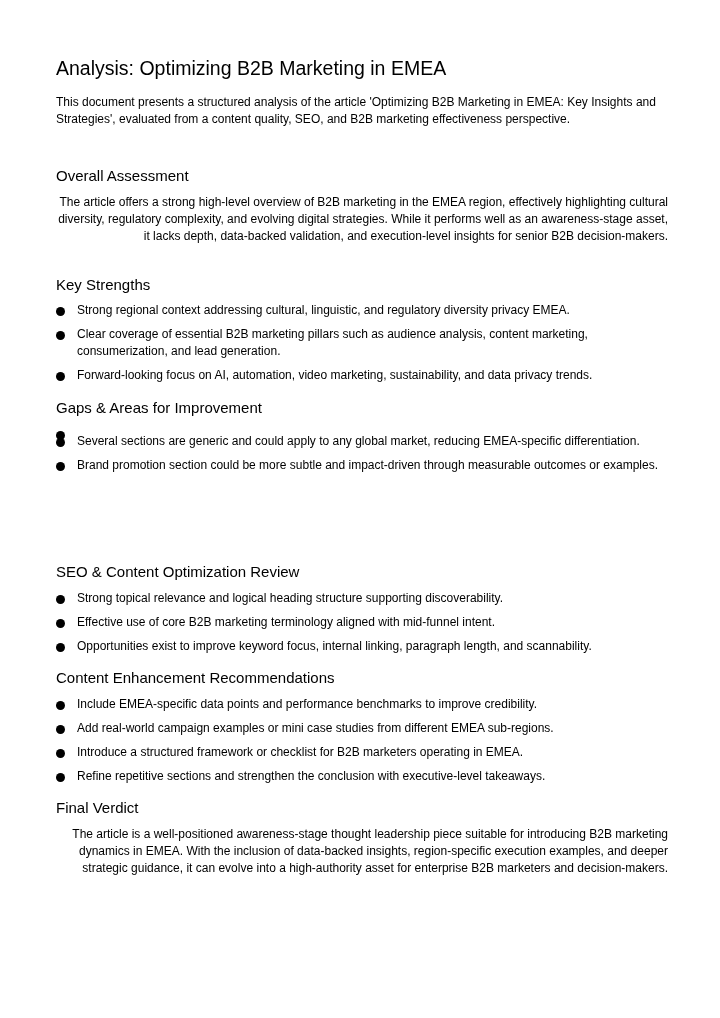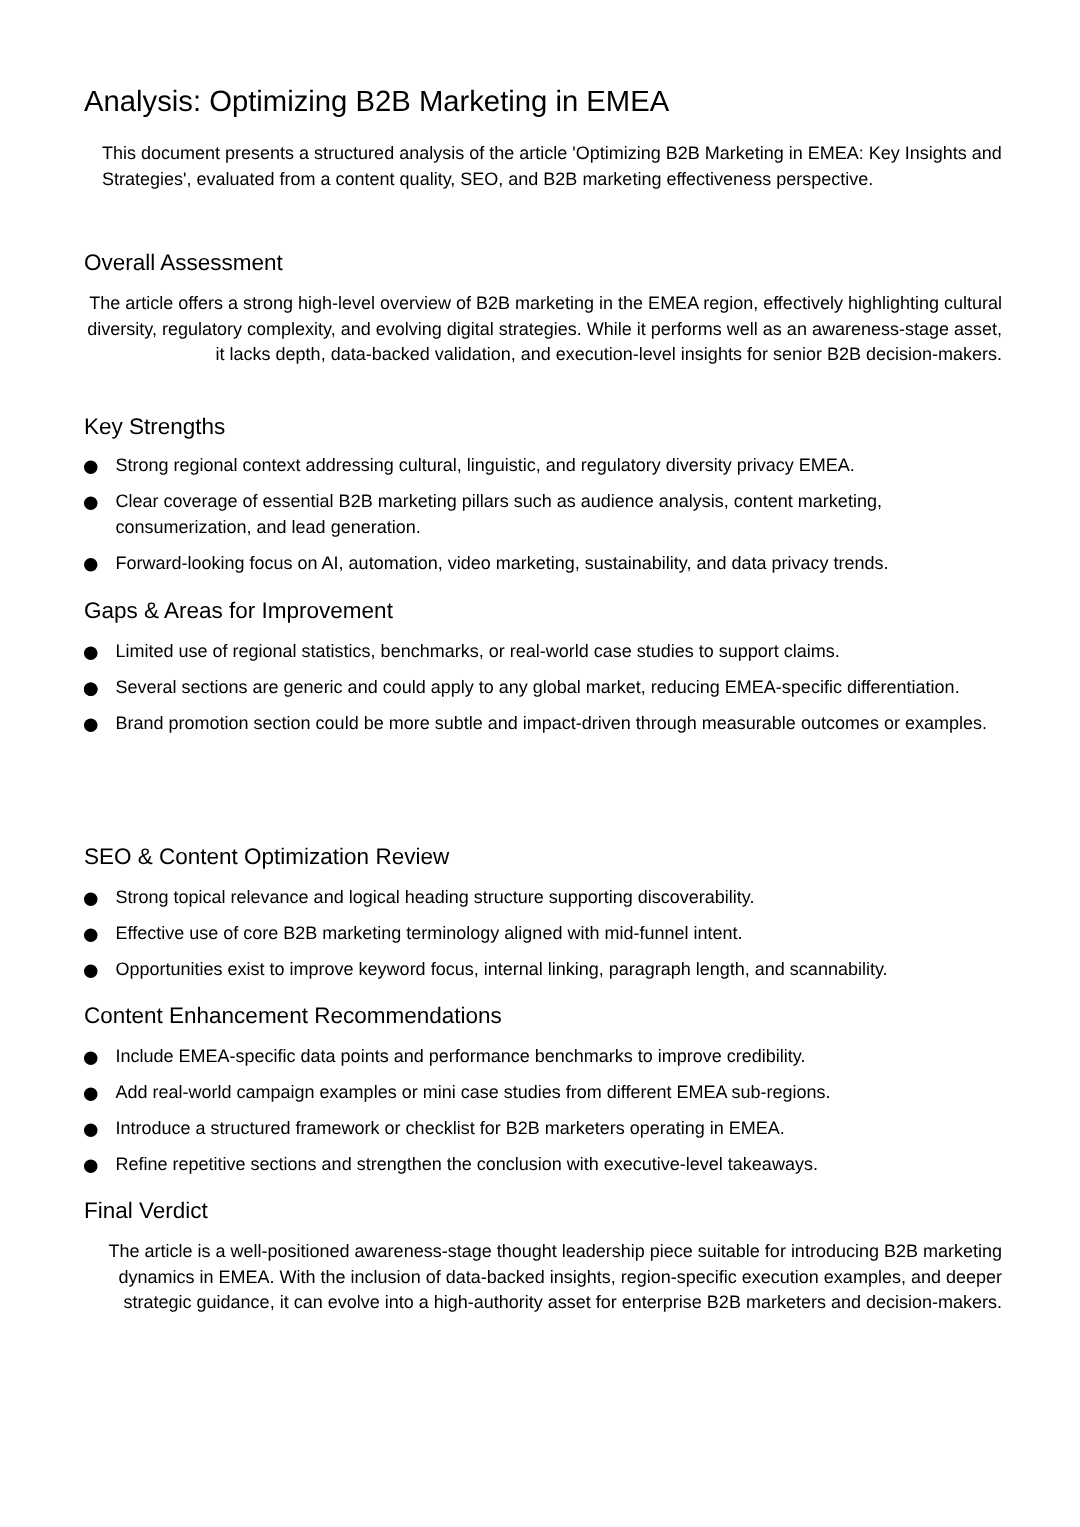--- a/index.html
+++ b/index.html
@@ -6,21 +6,21 @@
   body {
     width: 720px; height: 1018px; position: relative; overflow: hidden;
     font-family: "Liberation Sans", sans-serif; color: #000;
   }
   .page { position: absolute; left: 56px; top: 0; width: 620px; }
   .title {
     position: absolute; left: 0; top: 56px; margin: 0;
     font-size: 19.5px; font-weight: normal; line-height: 24px; white-space: nowrap; text-align: center;
   }
   .intro {
-    position: absolute; left: 12px; top: 94px; margin: 0; width: 620px;
+    position: absolute; left: 0; top: 94px; margin: 0; width: 620px;
     font-size: 12px; line-height: 17px;
   }
   .h2 {
     position: absolute; left: 0; margin: 0; font-size: 15px; font-weight: normal;
     line-height: 18px; white-space: nowrap;
   }
   .para {
     position: absolute; left: 0; margin: 0; width: 612px;
     font-size: 12px; line-height: 17px; text-align: right;
   }
@@ -46,21 +46,20 @@
 
   <h2 class="h2" style="top:276px">Key Strengths</h2>
   <ul class="blist" style="top:302px">
     <li><span class="bullet"></span><span>Strong regional context addressing cultural, linguistic, and regulatory diversity privacy EMEA.</span></li>
     <li><span class="bullet"></span><span>Clear coverage of essential B2B marketing pillars such as audience analysis, content marketing, consumerization, and lead generation.</span></li>
     <li><span class="bullet"></span><span>Forward-looking focus on AI, automation, video marketing, sustainability, and data privacy trends.</span></li>
   </ul>
 
   <h2 class="h2" style="top:399px">Gaps &amp; Areas for Improvement</h2>
   <ul class="blist" style="top:426px">
-    <li><span class="bullet"></span><span>Limited use of regional statistics, benchmarks, or real-world case studies to support claims.</span></li>
     <li><span class="bullet"></span></li>
     <li><span class="bullet"></span><span>Several sections are generic and could apply to any global market, reducing EMEA-specific differentiation.</span></li>
     <li><span class="bullet"></span><span>Brand promotion section could be more subtle and impact-driven through measurable outcomes or examples.</span></li>
   </ul>
 
   <h2 class="h2" style="top:563px">SEO &amp; Content Optimization Review</h2>
   <ul class="blist" style="top:590px">
     <li><span class="bullet"></span><span>Strong topical relevance and logical heading structure supporting discoverability.</span></li>
     <li><span class="bullet"></span><span>Effective use of core B2B marketing terminology aligned with mid-funnel intent.</span></li>
     <li><span class="bullet"></span><span>Opportunities exist to improve keyword focus, internal linking, paragraph length, and scannability.</span></li>

